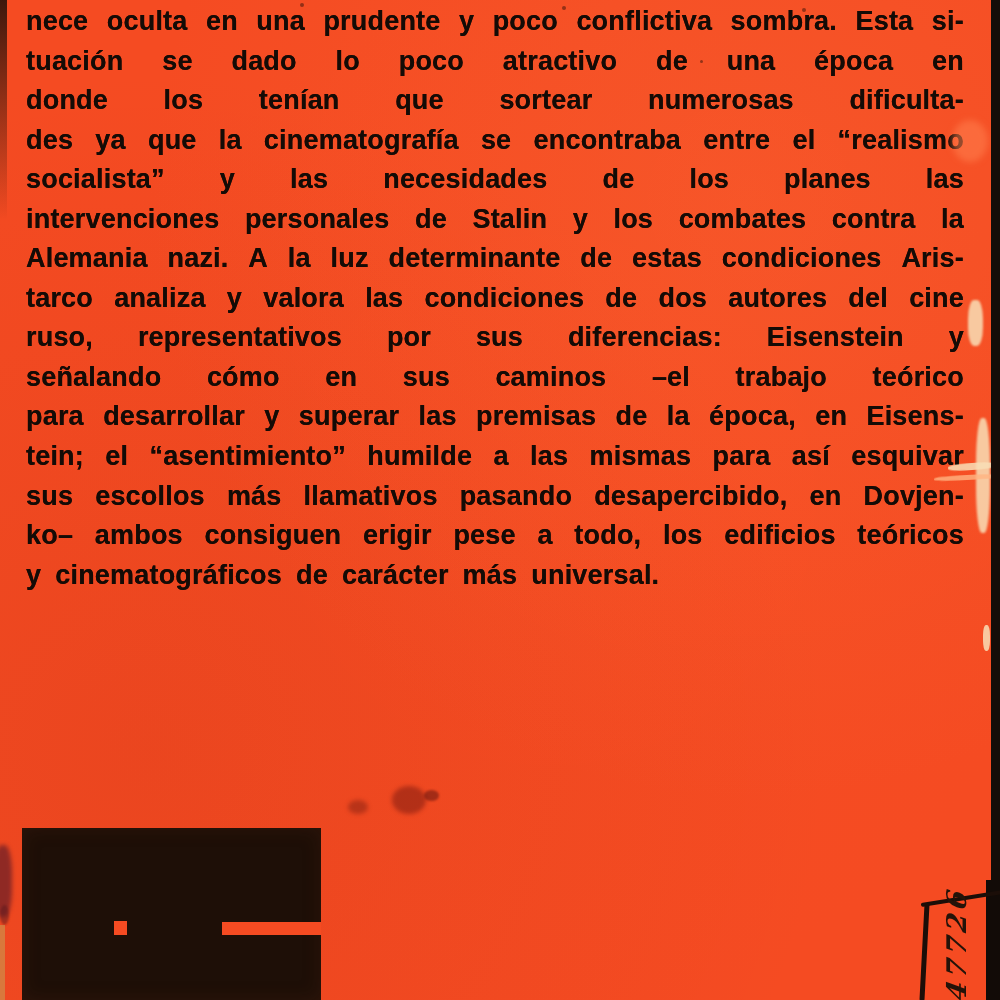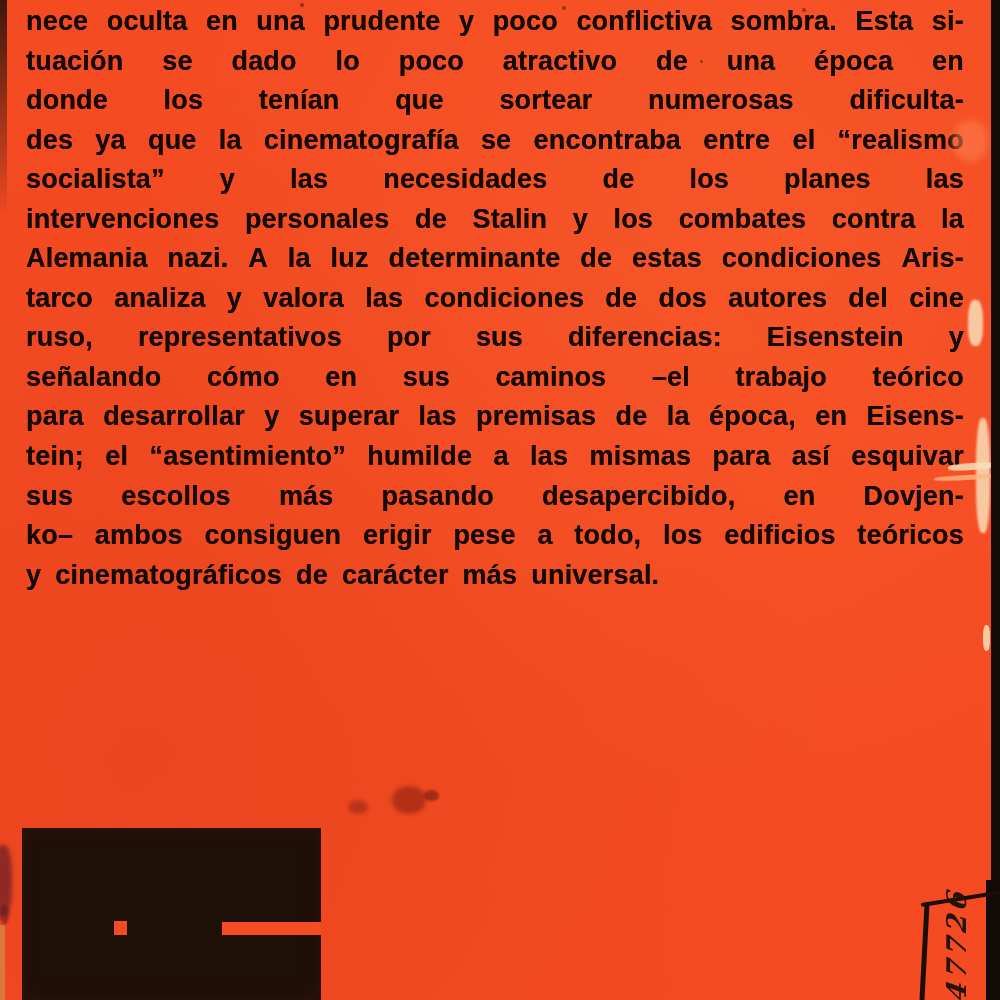--- a/index.html
+++ b/index.html
@@ -205,20 +205,21 @@
         <span>las</span>
         <span>mismas</span>
         <span>para</span>
         <span>así</span>
         <span>esquivar</span>
       </div>
       <div class="line">
         <span>sus</span>
         <span>escollos</span>
         <span>más</span>
+        <span>llamativos</span>
         <span>pasando</span>
         <span>desapercibido,</span>
         <span>en</span>
         <span>Dovjen-</span>
       </div>
       <div class="line">
         <span>ko–</span>
         <span>ambos</span>
         <span>consiguen</span>
         <span>erigir</span>

